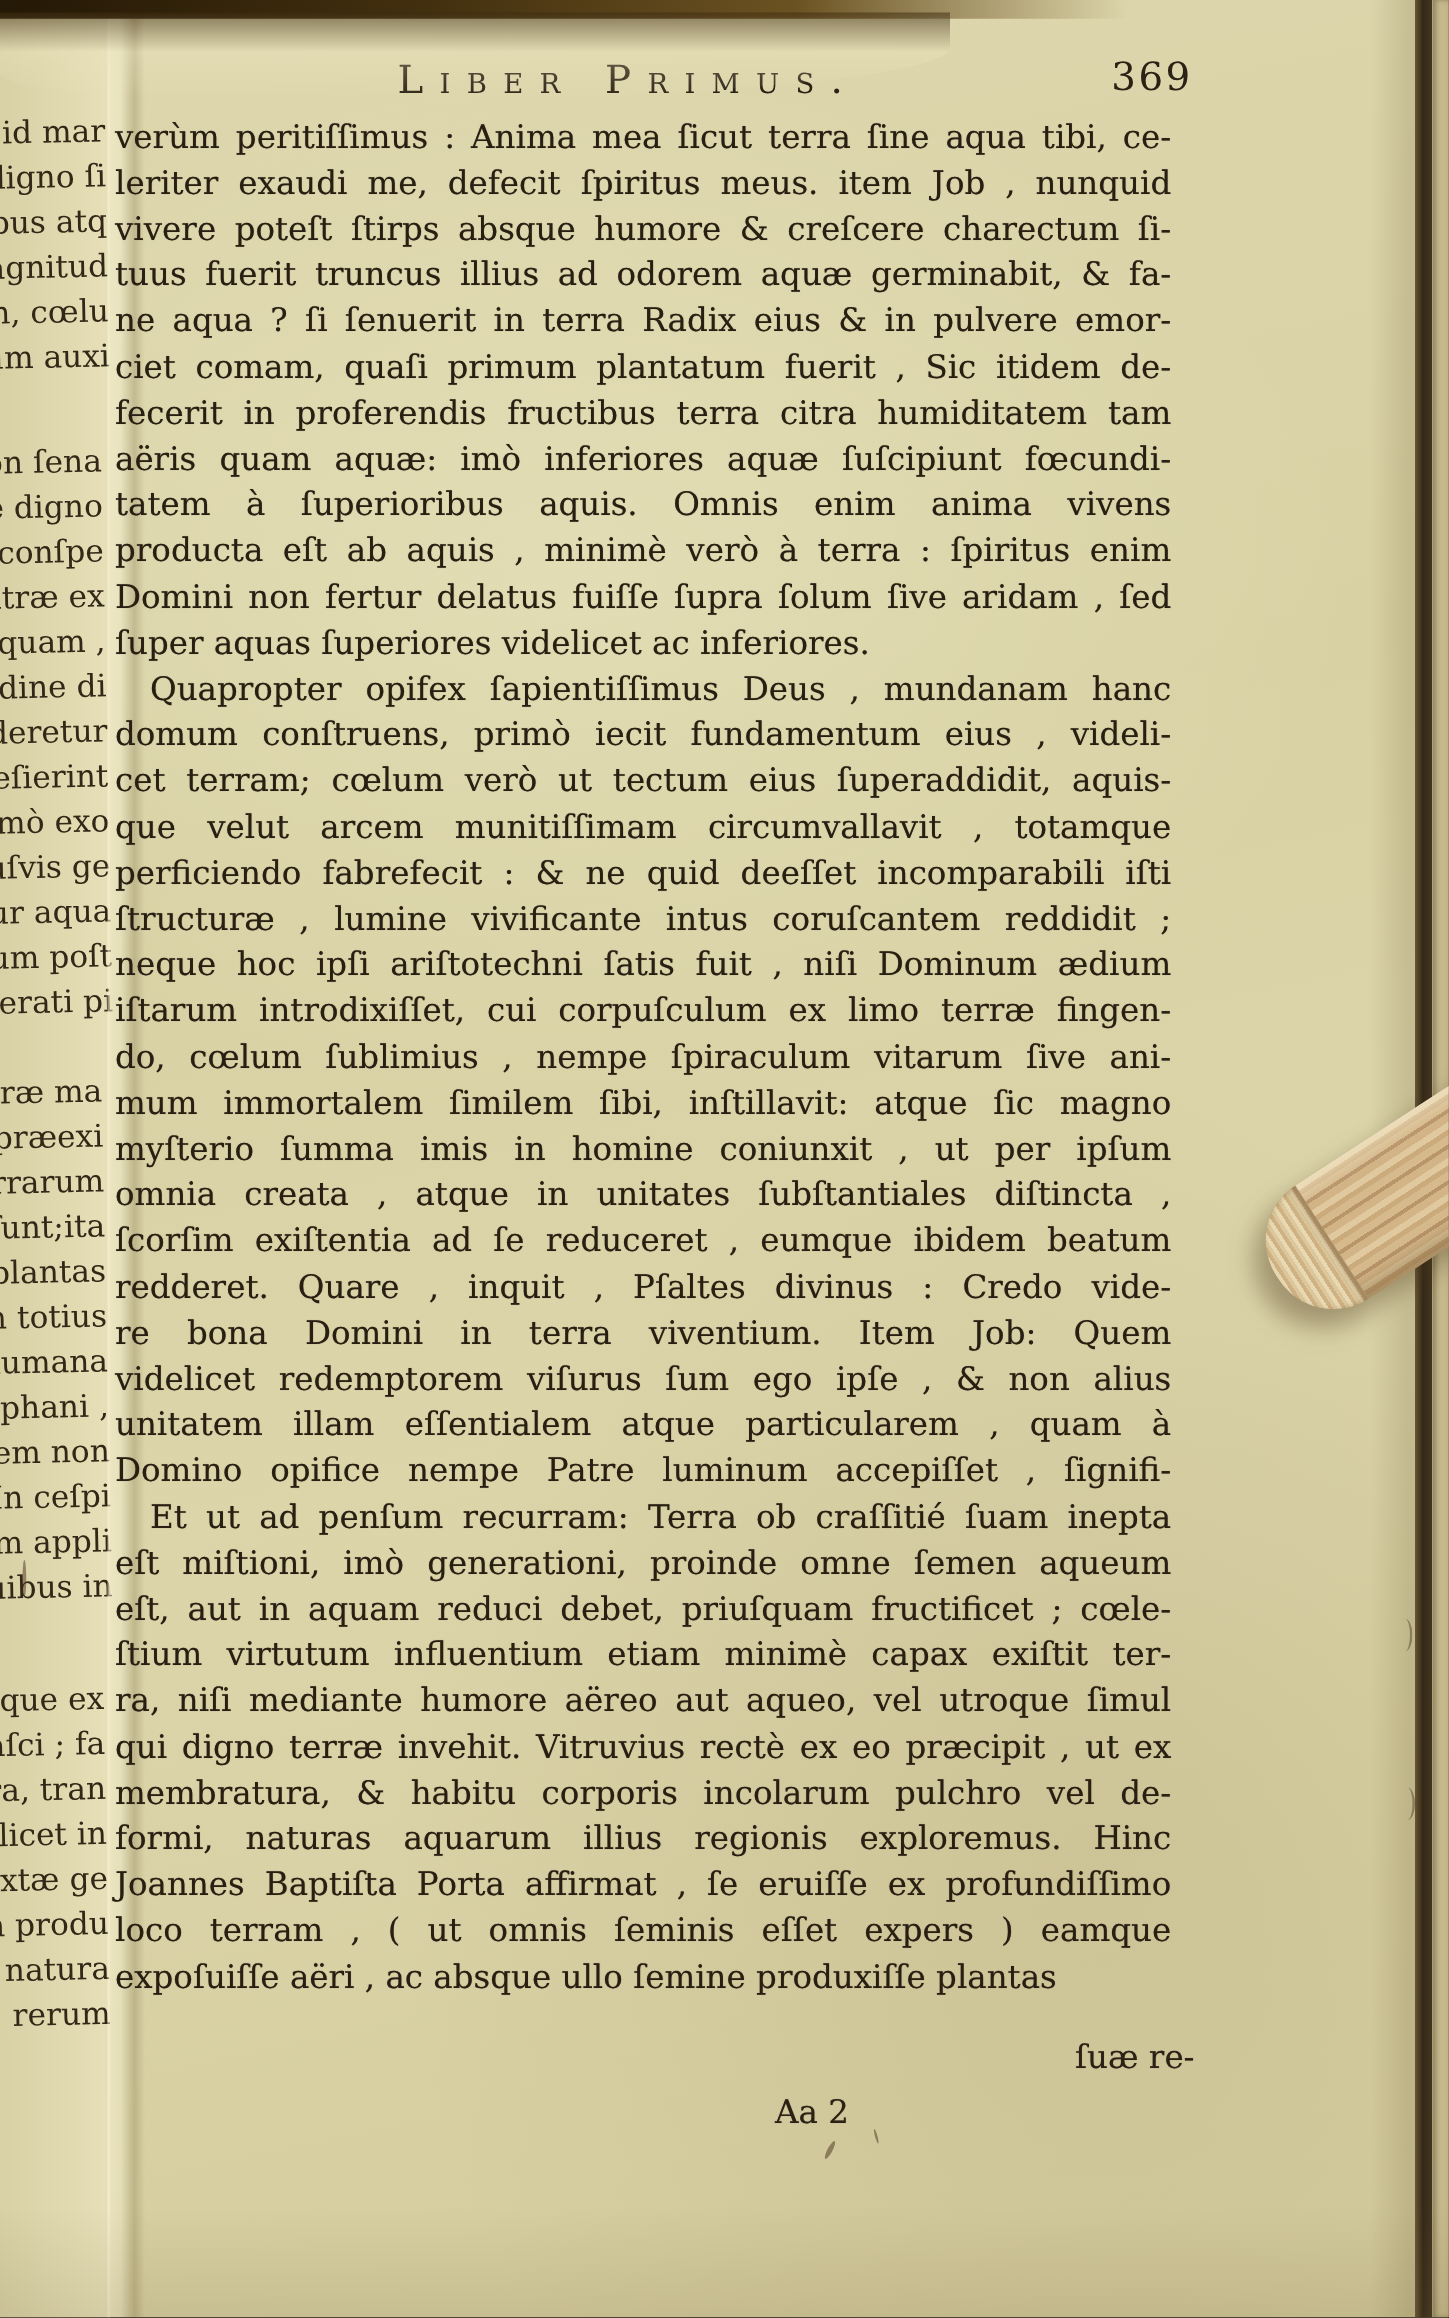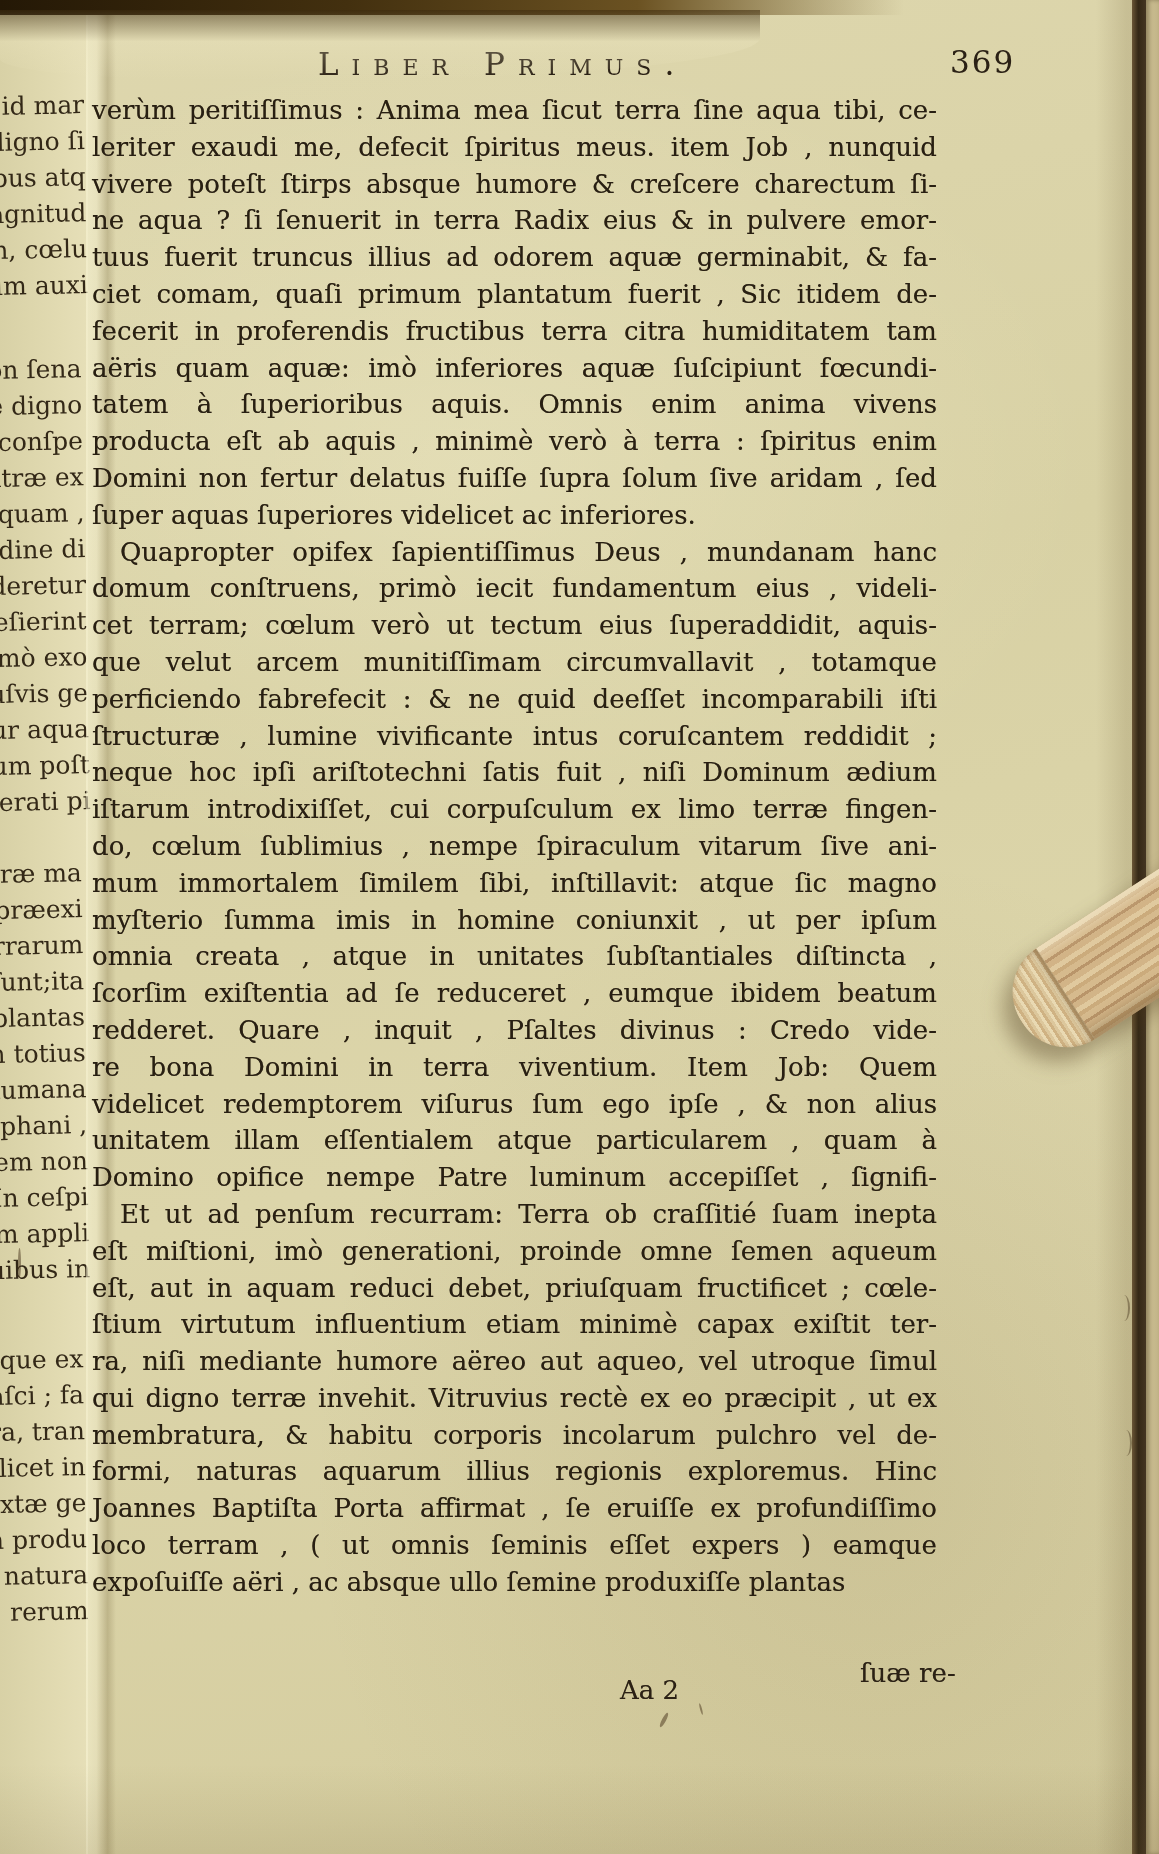--- a/index.html
+++ b/index.html
@@ -60,39 +60,39 @@
   }
   .mline{direction:rtl;}  
   
   .header-title{
     position:absolute;left:318px;top:46px;
     font-variant:small-caps;
     font-size:31px;letter-spacing:.42em;color:#2b2115;
     white-space:nowrap;
   }
   .page-number{
-    position:absolute;left:950px;top:44px;
+    position:absolute;left:889px;top:44px;
     font-size:31px;color:#2b2115;letter-spacing:2px;
   }
   .text-block{
     position:absolute;left:92px;top:92px;width:845px;
     font-size:26px;line-height:36.8px;color:#281f12;
     text-rendering:optimizeLegibility;
   }
   .bline{
     text-align:justify;
     text-align-last:justify;
     height:36.8px;overflow:visible;white-space:normal;
     text-shadow:0 0 .6px rgba(40,30,15,.55);
   }
   .bline.nojust{text-align-last:left;}
   .bline.indent{text-indent:28px;}
   .sig-line{position:absolute;top:1631px;font-size:26px;color:#2b2115;text-shadow:0 0 .6px rgba(40,30,15,.5);}
   #sig-mark{left:620px;margin-top:44px;}
-  #catchword{left:860px;margin-top:27px;}
+  #catchword{left:860px;}
   
   .wood-wrap{position:absolute;left:960px;top:800px;width:199px;height:340px;pointer-events:none;}
   .wood-shadow{
     position:absolute;left:52px;top:182px;width:380px;height:110px;
     transform:rotate(-33deg);transform-origin:0 50%;
     background:rgba(70,50,22,.38);border-radius:55px;filter:blur(10px);
   }
   .wood-stick{
     position:absolute;left:62px;top:168px;width:380px;height:108px;
     transform:rotate(-33deg);transform-origin:0 50%;
@@ -170,22 +170,22 @@
     </div>
   <div class="fold"></div>
 
   <div class="header-title">Liber Primus.</div>
   <div class="page-number">369</div>
 
   <div class="text-block" id="text-block">
       <div class="bline">verùm peritiſſimus :  Anima mea ſicut terra ſine aqua tibi, ce-</div>
       <div class="bline">leriter exaudi me, defecit ſpiritus meus. item Job , nunquid</div>
       <div class="bline">vivere poteſt ſtirps absque humore &amp; creſcere charectum ſi-</div>
+      <div class="bline">tuus fuerit truncus illius ad odorem aquæ germinabit, &amp; fa-</div>
       <div class="bline">ne aqua ? ſi ſenuerit in terra Radix eius &amp; in pulvere emor-</div>
-      <div class="bline">tuus fuerit truncus illius ad odorem aquæ germinabit, &amp; fa-</div>
       <div class="bline">ciet comam, quaſi primum plantatum fuerit ,  Sic itidem de-</div>
       <div class="bline">fecerit in proferendis fructibus terra citra humiditatem tam</div>
       <div class="bline">aëris quam aquæ:  imò inferiores aquæ ſuſcipiunt fœcundi-</div>
       <div class="bline">tatem à ſuperioribus aquis.   Omnis enim anima vivens</div>
       <div class="bline">producta eſt ab aquis ,  minimè verò à terra :  ſpiritus enim</div>
       <div class="bline">Domini non fertur delatus fuiſſe ſupra ſolum ſive aridam , ſed</div>
       <div class="bline nojust">ſuper aquas ſuperiores videlicet ac inferiores.</div>
       <div class="bline indent">Quapropter opifex ſapientiſſimus Deus , mundanam hanc</div>
       <div class="bline">domum conſtruens, primò iecit fundamentum eius , videli-</div>
       <div class="bline">cet terram; cœlum verò ut tectum eius ſuperaddidit, aquis-</div>

